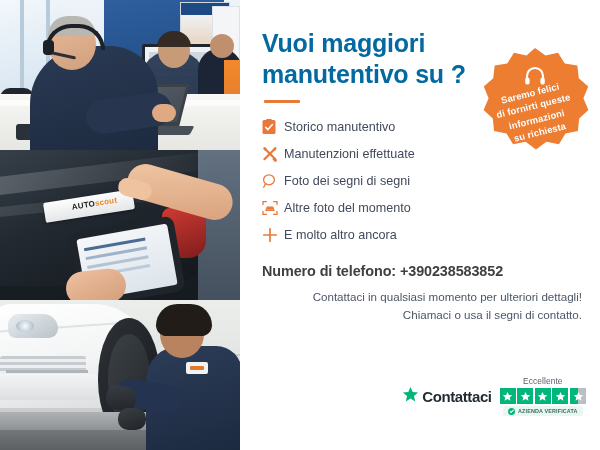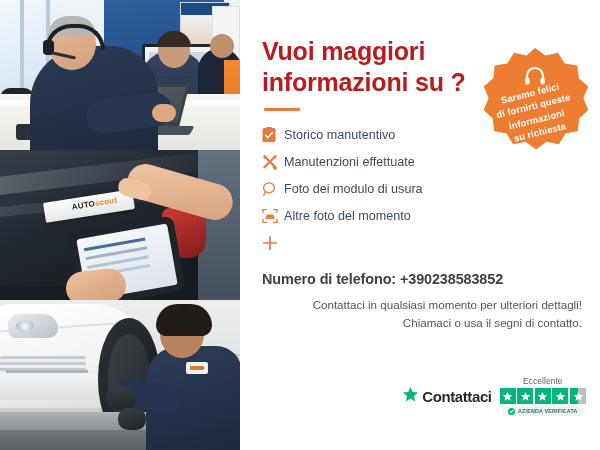--- a/index.html
+++ b/index.html
@@ -165,24 +165,24 @@
   .panel{
     position:relative;
     flex:1 1 auto;
     height:450px;
     background:#ffffff;
     padding:0 18px 0 22px;
     box-sizing:border-box;
   }
 
   .headline{
-    margin:0;padding-top:36px;
+    margin:0;padding-top:28px;
     font-size:25px;line-height:1.22;
     font-weight:bold;
-    color:#b91c1c;
+    color:#0369a1;
     letter-spacing:-.2px;
     max-width:215px;
   }
   .rule{
     width:36px;height:3px;background:#e8793a;
     margin:11px 0 13px 2px;border-radius:1px;
   }
 
   .features{list-style:none;margin:0;padding:0;text-align:center;}
   .feat{
@@ -333,21 +333,21 @@
       <div class="glove2"></div>
       <div class="badge"></div>
     </div>
 
   </div>
 
   <div class="panel">
 
     <h1 class="headline">
       <span>Vuoi maggiori</span><br>
-      <span>informazioni su ?</span>
+      <span>manutentivo su ?</span>
     </h1>
     <div class="rule"></div>
 
     <div class="badgewrap">
       <div class="burst">
         <svg width="118" height="118" viewBox="0 0 118 118" aria-hidden="true">
           <path fill="#ed7d31" d="M59 2
             L69.5 9.5 L82 6.8 L88.8 17.6 L101.3 19.6 L102.8 32.2 L112.2 40.6
             L107.4 52.3 L112.4 63.9 L103.2 72.5 L101.9 85.1 L89.5 87.4
             L82.9 98.3 L70.4 95.8 L60 103.5 L49.6 95.8 L37.1 98.3 L30.5 87.4
@@ -396,21 +396,21 @@
         <span class="flabel">Manutenzioni effettuate</span>
       </li>
 
       <li class="feat">
         <span class="ficon">
           <svg width="16" height="16" viewBox="0 0 16 16" aria-hidden="true">
             <ellipse cx="7" cy="6.8" rx="5.4" ry="5" fill="none" stroke="#e8793a" stroke-width="1.3"></ellipse>
             <path d="M3.6 10.6 L1.7 14.2" stroke="#e8793a" stroke-width="1.3" stroke-linecap="round"></path>
           </svg>
         </span>
-        <span class="flabel">Foto dei modulo di usura</span>
+        <span class="flabel">Foto dei segni di segni</span>
       </li>
 
       <li class="feat">
         <span class="ficon">
           <svg width="16" height="16" viewBox="0 0 16 16" aria-hidden="true">
             <path d="M1 4.6 V1.6 H4.4" fill="none" stroke="#e8793a" stroke-width="1.3" stroke-linecap="round"></path>
             <path d="M11.6 1.6 H15 V4.6" fill="none" stroke="#e8793a" stroke-width="1.3" stroke-linecap="round"></path>
             <path d="M15 11.4 V14.4 H11.6" fill="none" stroke="#e8793a" stroke-width="1.3" stroke-linecap="round"></path>
             <path d="M4.4 14.4 H1 V11.4" fill="none" stroke="#e8793a" stroke-width="1.3" stroke-linecap="round"></path>
             <path d="M3.6 9.6 q0.6 -2.6 1.6 -3.1 h5.6 q1 0.5 1.6 3.1 z" fill="#e8793a"></path>
@@ -420,20 +420,21 @@
         <span class="flabel">Altre foto del momento</span>
       </li>
 
       <li class="feat">
         <span class="ficon">
           <svg width="16" height="16" viewBox="0 0 16 16" aria-hidden="true">
             <path d="M8 1.8 V14.2" stroke="#e8793a" stroke-width="1.7" stroke-linecap="round"></path>
             <path d="M1.8 8 H14.2" stroke="#e8793a" stroke-width="1.7" stroke-linecap="round"></path>
           </svg>
         </span>
+        <span class="flabel">E molto altro ancora</span>
       </li>
 
     </ul>
 
     <div class="phone">
       <span>Numero di telefono:</span>
       <span>+390238583852</span>
     </div>
 
     <div class="sub">

